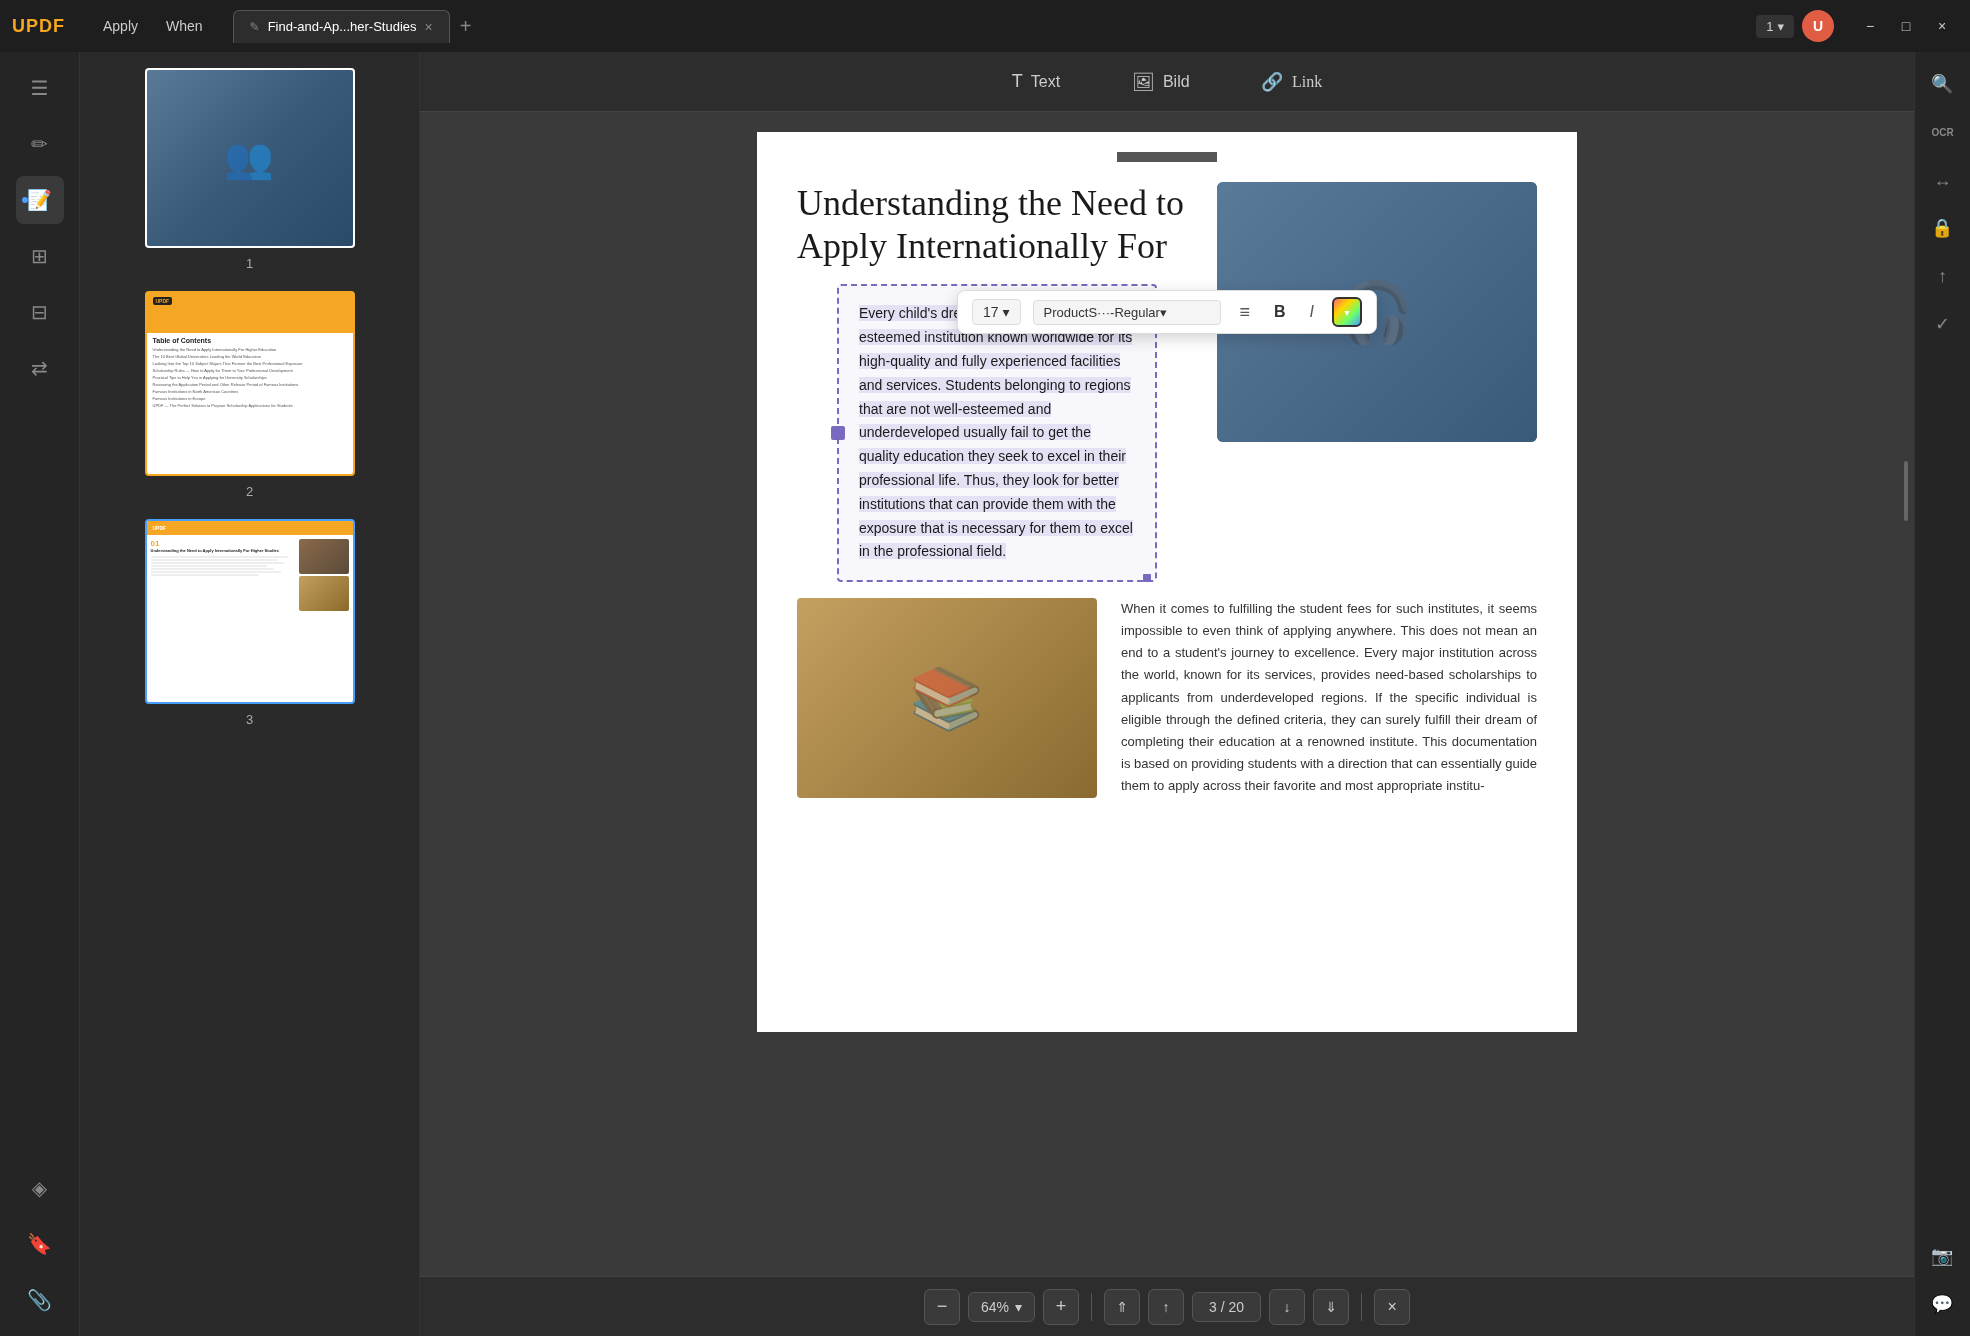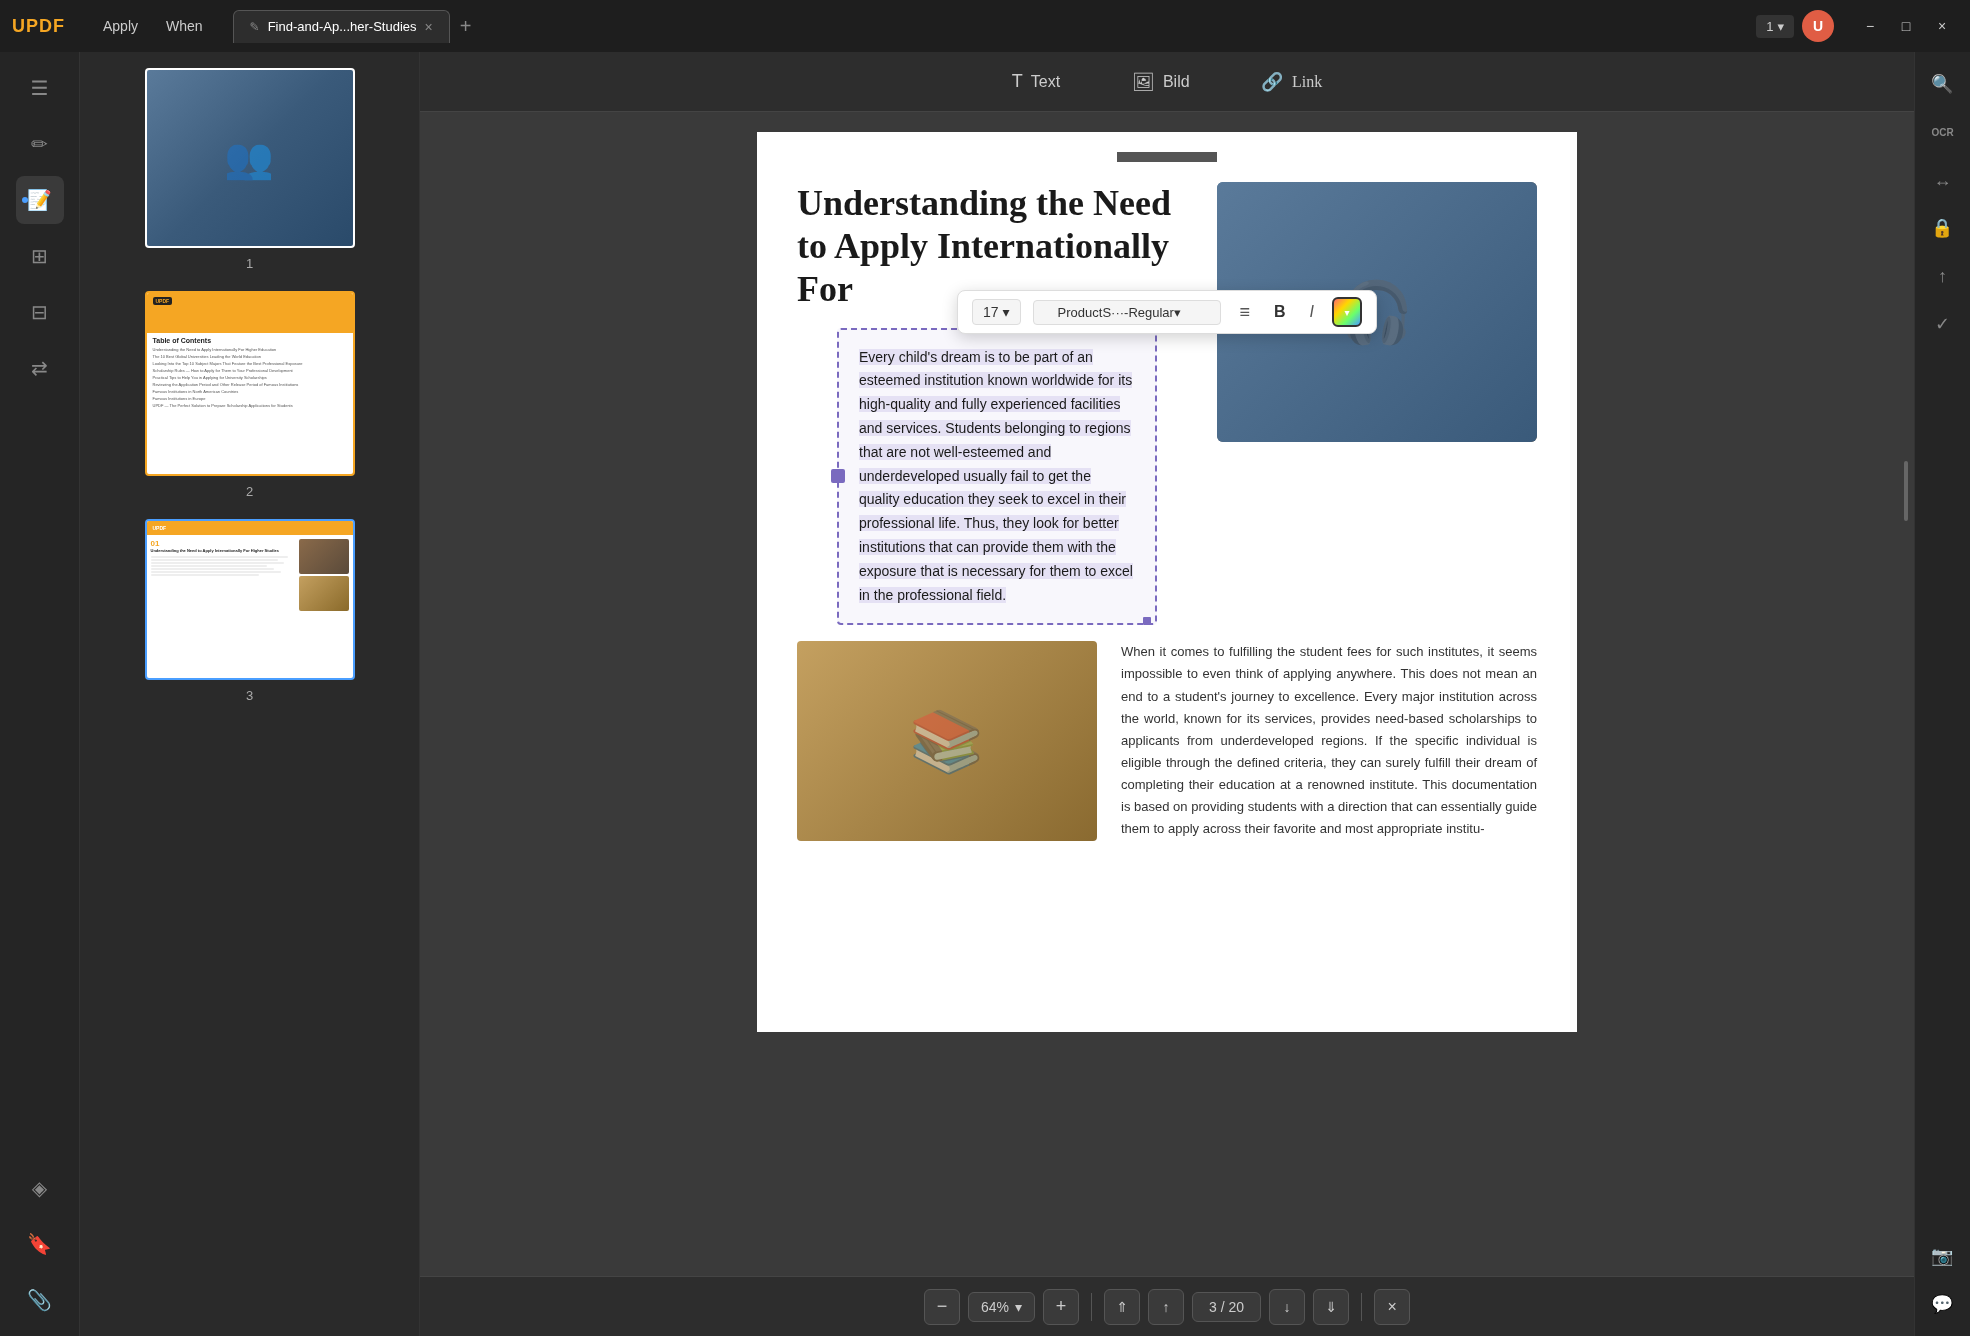--- a/index.html
+++ b/index.html
@@ -226,21 +226,21 @@
     .thumb2-toc-item {
       display: flex;
       justify-content: space-between;
       margin-bottom: 2px;
     }
     .thumb2-toc-text { font-size: 4px; color: #555; }
 
     
     .thumb3-frame {
       width: 210px;
-      height: 161px;
+      height: 185px;
       background: #fff;
       border-radius: 4px;
       overflow: hidden;
       border: 2px solid #4a9eff;
       position: relative;
     }
     .thumb3-header {
       background: #f5a623;
       height: 14px;
       display: flex;
@@ -357,21 +357,21 @@
       font-size: 14px;
       color: #333;
       cursor: pointer;
       border: 1px solid #ddd;
     }
     .fmt-font-name {
       display: flex;
       align-items: flex-start;
       background: #f5f5f5;
       border-radius: 4px;
-      padding: 4px 24px;
+      padding: 4px 10px;
       font-size: 13px;
       color: #333;
       cursor: pointer;
       flex: 1;
       border: 1px solid #ddd;
     }
     .fmt-align {
       font-size: 18px;
       color: #555;
       cursor: pointer;
@@ -418,21 +418,21 @@
       display: flex;
       gap: 20px;
     }
 
     .page-title-block {
       flex: 1;
     }
 
     .page-main-title {
       font-size: 36px;
-      font-weight: 700;
+      font-weight: 400;
       color: #1a1a1a;
       line-height: 1.2;
       font-family: Georgia, serif;
       margin-bottom: 16px;
     }
 
     .page-right-image {
       width: 320px;
       height: 260px;
       background: linear-gradient(135deg, #5a7a9a 20%, #8a6a4a 80%);

